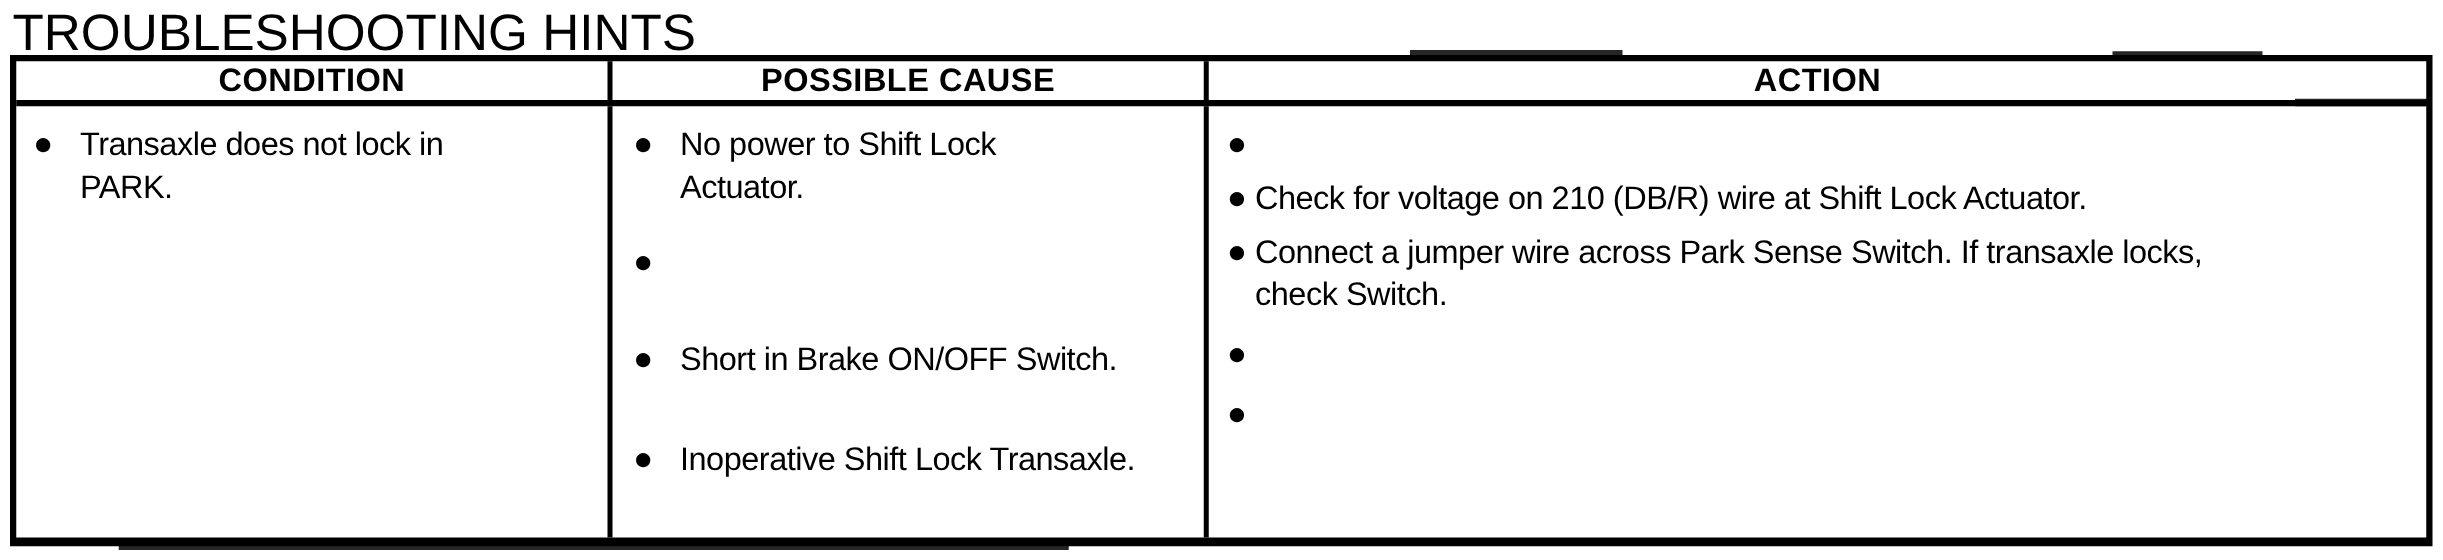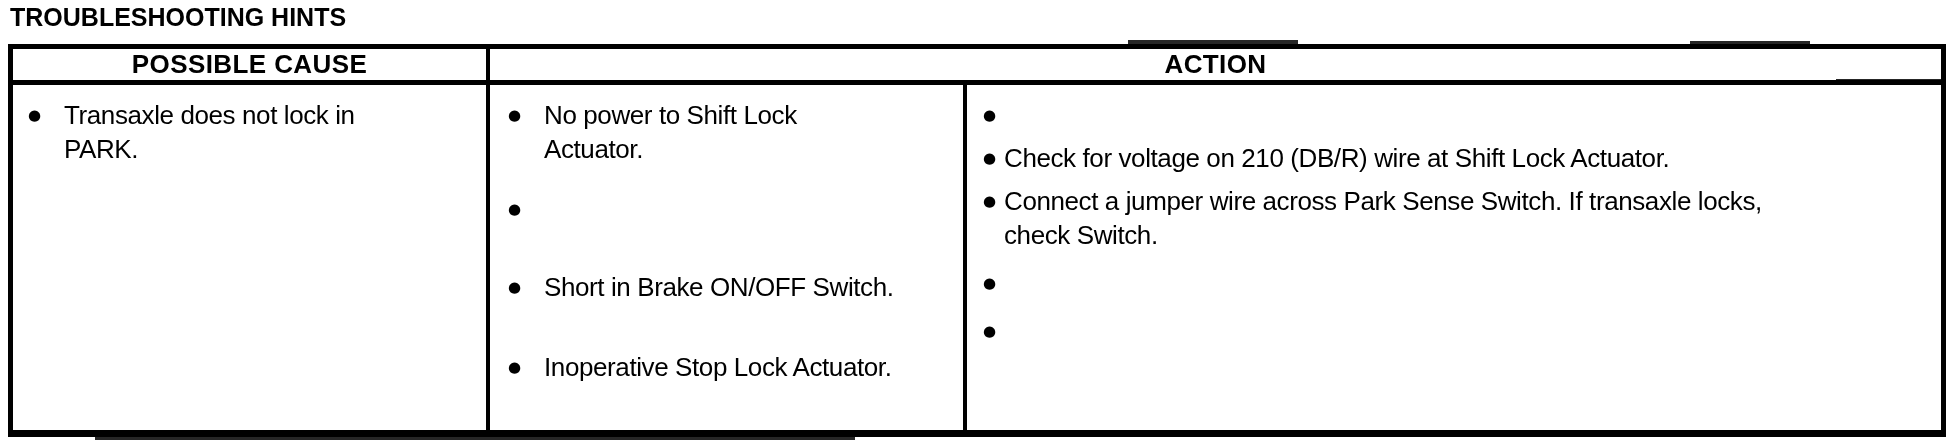--- a/index.html
+++ b/index.html
@@ -6,21 +6,21 @@
   html, body { background: #ffffff; }
   body {
     width: 1954px; height: 448px;
     position: relative; overflow: hidden;
     font-family: "Liberation Sans", "DejaVu Sans", sans-serif;
     color: #000000;
     -webkit-font-smoothing: none;
   }
   .page-title {
     position: absolute; left: 10px; top: 3px;
-    font-size: 25px; font-weight: bold; letter-spacing: 0px;
+    font-size: 41px; font-weight: normal; letter-spacing: 0px;
     white-space: nowrap;
   }
   .ts-table {
     position: absolute; left: 8px; top: 44px;
     width: 1938px; height: 393px;
     border: 5px solid #000; border-bottom-width: 7px;
     display: flex; flex-direction: column;
     background: #fff;
   }
   .hrow { display: flex; height: 36px; border-bottom: 5px solid #000; flex-shrink: 0; }
@@ -59,20 +59,23 @@
   .art-4 { left: 95px;  top: 436px; width: 760px; height: 4px; }
 </style>
 </head>
 <body>
 
 <h1 class="page-title">TROUBLESHOOTING HINTS</h1>
 
 <div class="ts-table">
 
   <div class="hrow">
+    <div class="cell c1 th">
+      <span>CONDITION</span>
+    </div>
     <div class="cell c2 th">
       <span>POSSIBLE CAUSE</span>
     </div>
     <div class="cell c3 th">
       <span>ACTION</span>
     </div>
   </div>
 
   <div class="brow">
 
@@ -95,21 +98,21 @@
         </li>
         <li>
           <span class="bullet">●</span>
         </li>
         <li>
           <span class="bullet">●</span>
           <span class="txt">Short in Brake ON/OFF Switch.</span>
         </li>
         <li>
           <span class="bullet">●</span>
-          <span class="txt">Inoperative Stop Lock Actuator.</span>
+          <span class="txt">Inoperative Shift Lock Transaxle.</span>
         </li>
       </ul>
     </div>
 
     <div class="cell c3">
       <ul>
         <li>
           <span class="bullet">●</span>
         </li>
         <li>

